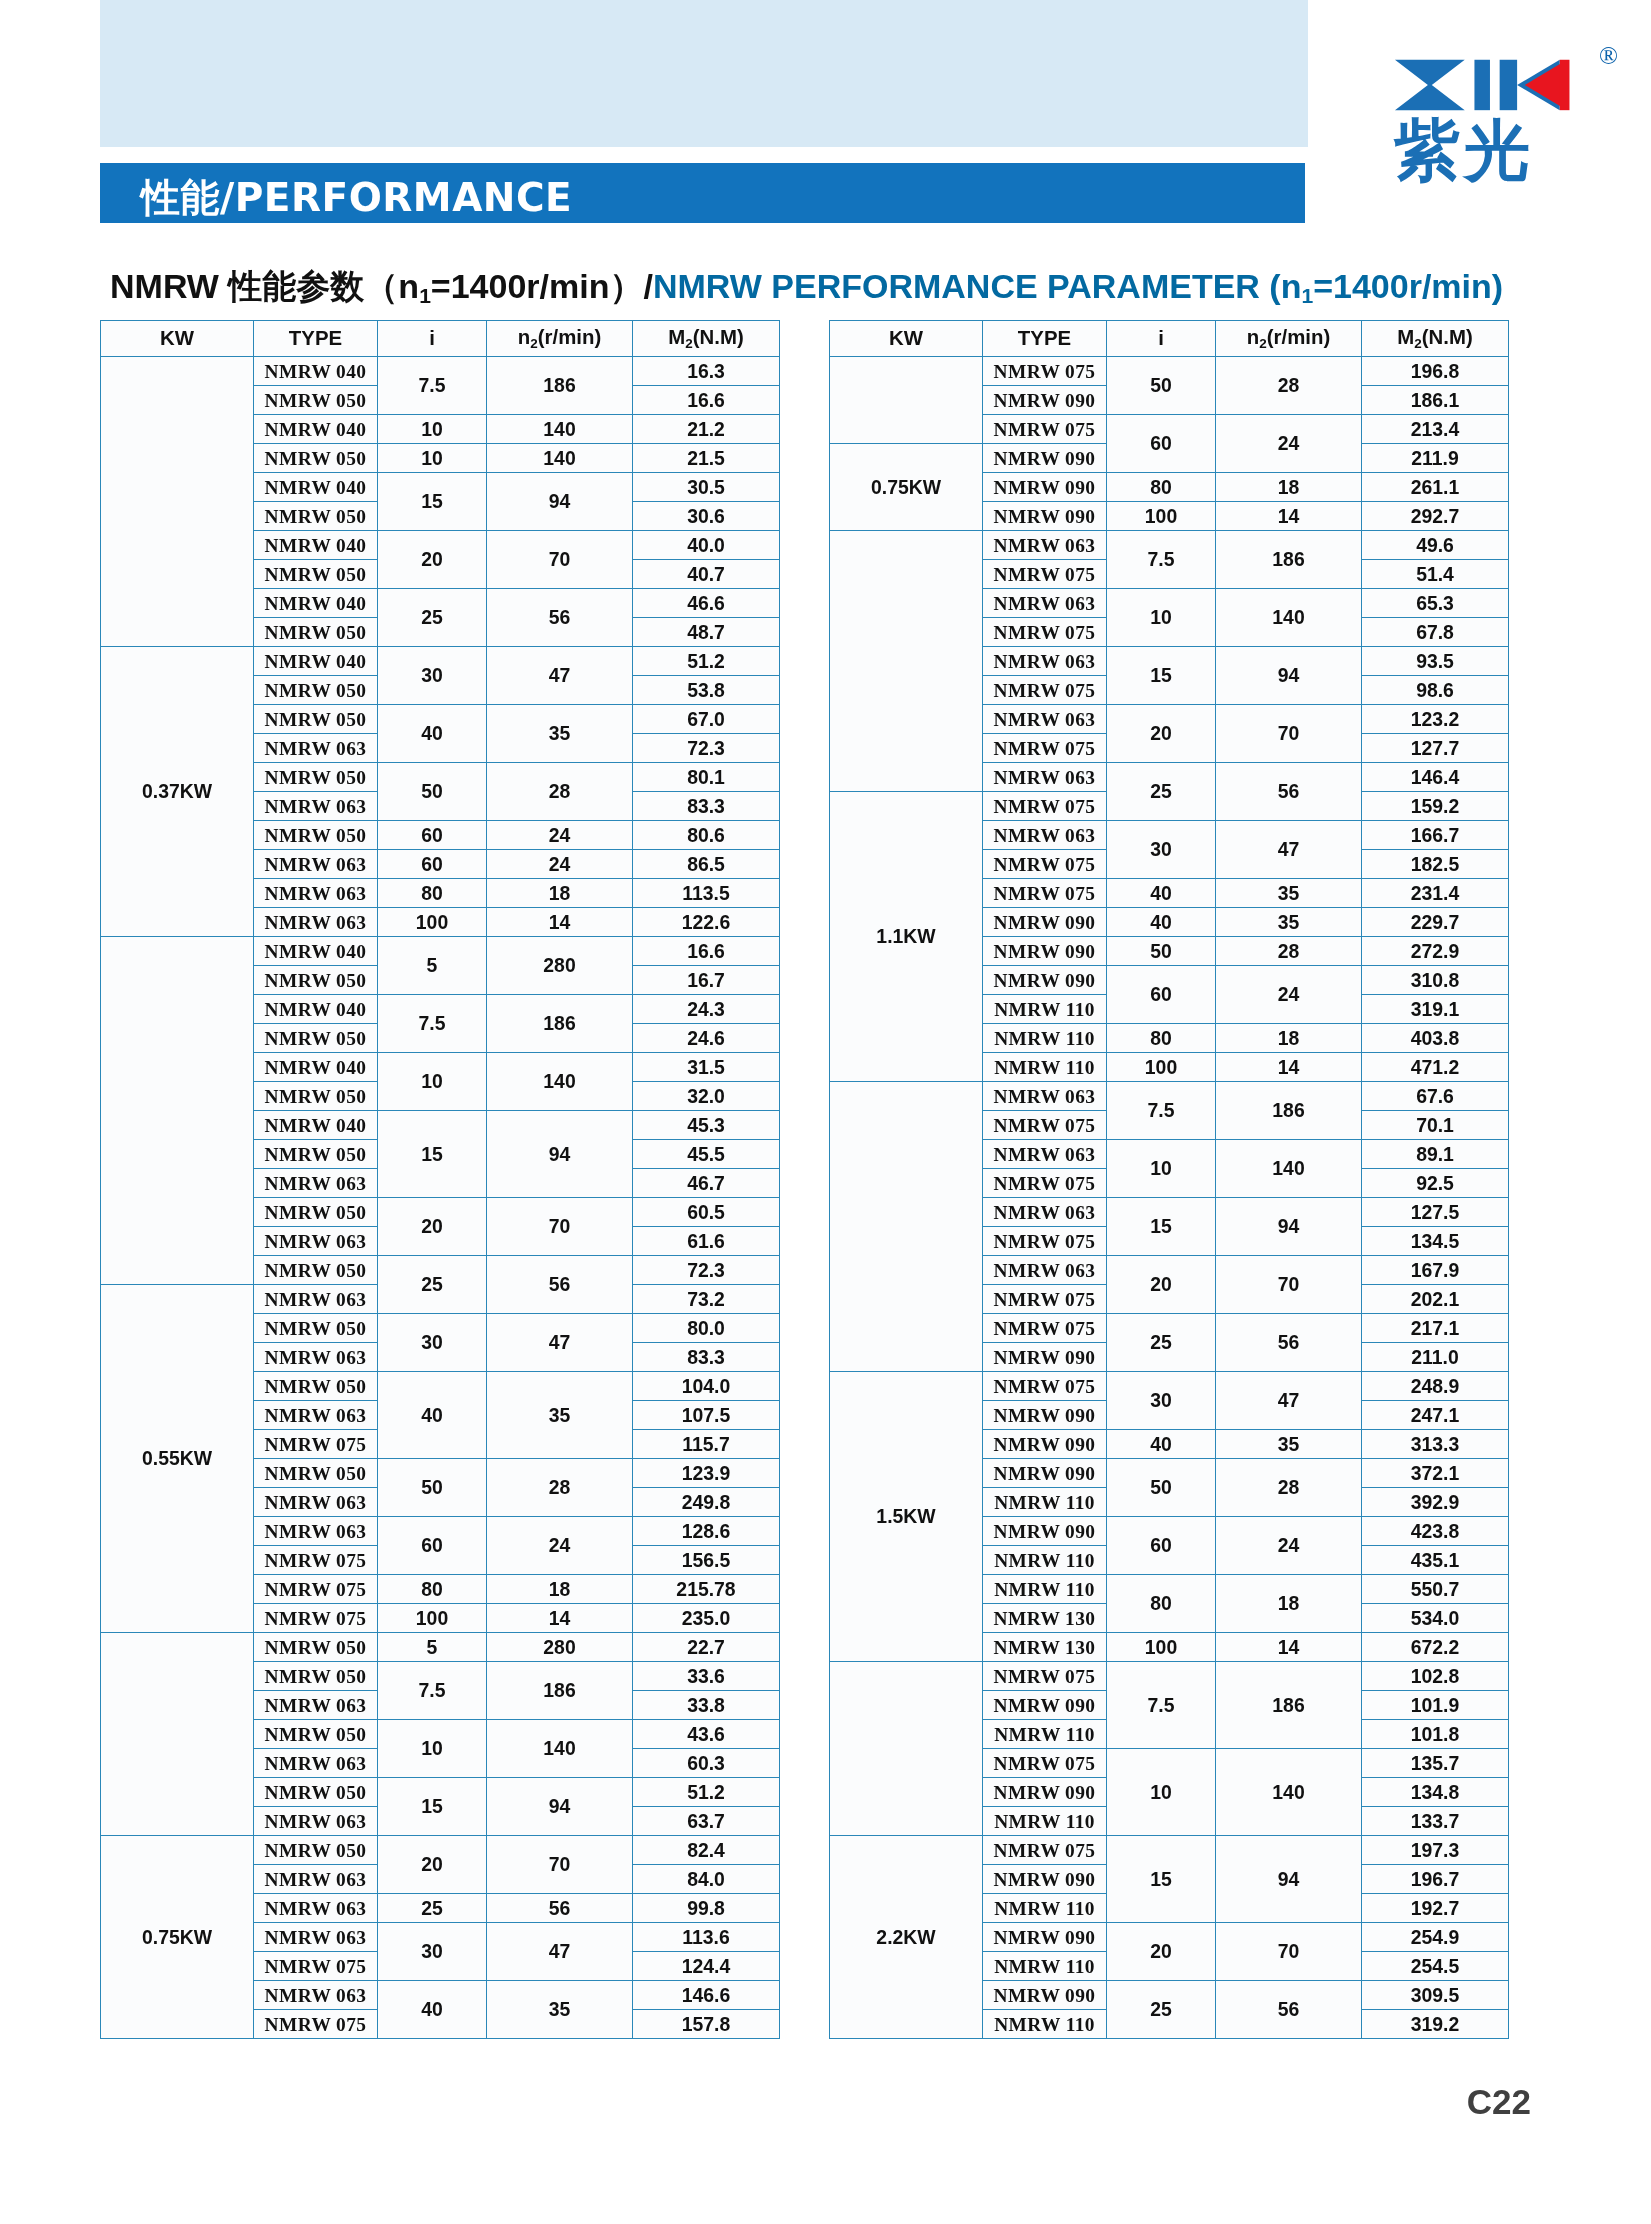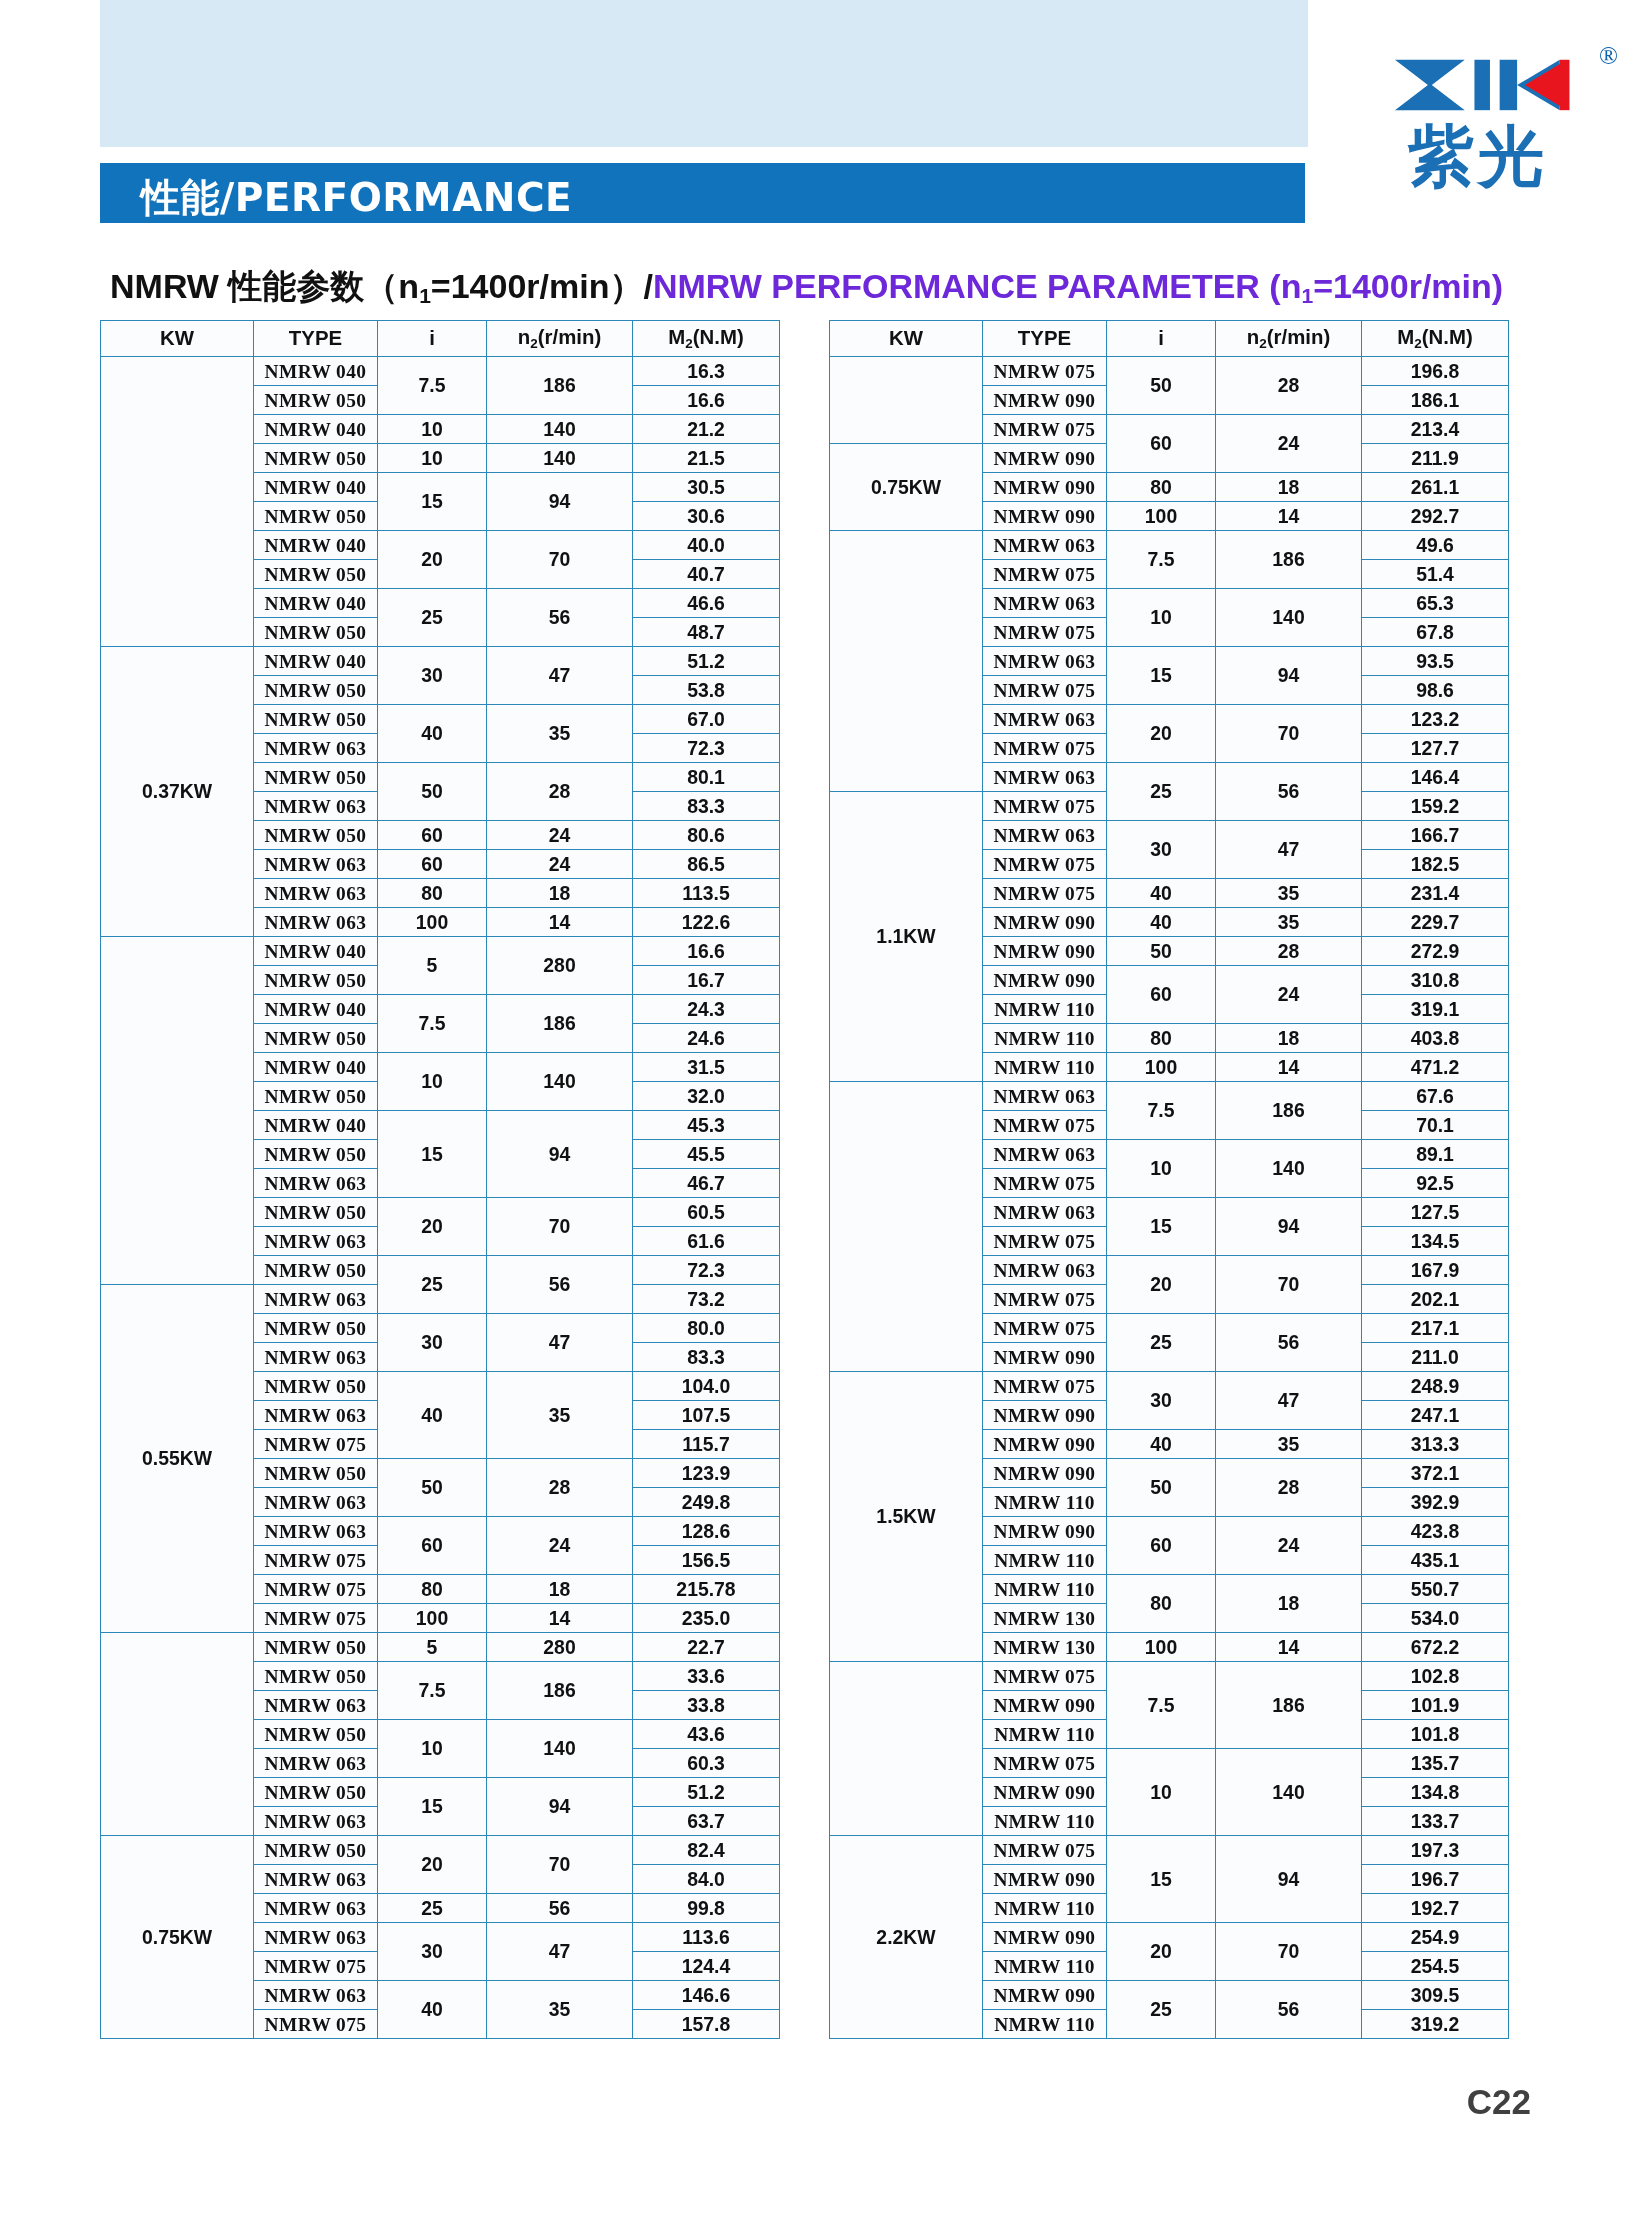--- a/index.html
+++ b/index.html
@@ -34,27 +34,27 @@
     width: 223px; height: 68px;
     margin-left: 39px;
   }
   .logo-reg {
     position: absolute;
     right: -1.9px; top: -7.8px;
     font-size: 25px; color: #0d63ac;
     font-family: "Liberation Serif", serif;
   }
   .logo-cn {
-    margin-left: 54px;
+    margin-left: 40px;
     font-size: 66px;
     font-weight: bold;
     color: #1b6fb5;
     line-height: 76px;
     letter-spacing: 3.9px;
-    font-family: Liberation Sans, sans-serif;
+    font-family: Liberation Mono, monospace;
   }
 
   .banner {
     position: absolute;
     left: 100px; top: 163px;
     width: 1205px; height: 60px;
     background: #1273bd;
   }
   .banner-text {
     position: absolute;
@@ -71,21 +71,21 @@
   .subtitle {
     position: absolute;
     left: 110px; top: 264px;
     width: 1475px;
     font-size: 34px;
     font-weight: bold;
     white-space: nowrap;
     font-family: "Liberation Sans", sans-serif;
   }
   .subtitle .cn { color: #111111; text-align: center; }
-  .subtitle .en { color: #6d28d9; }
+  .subtitle .en { color: #0369a1; }
   .subtitle sub {
     font-size: 0.62em;
     vertical-align: baseline;
     position: relative;
     top: 4.9px;
   }
 
   
   .tables {
     position: absolute;

